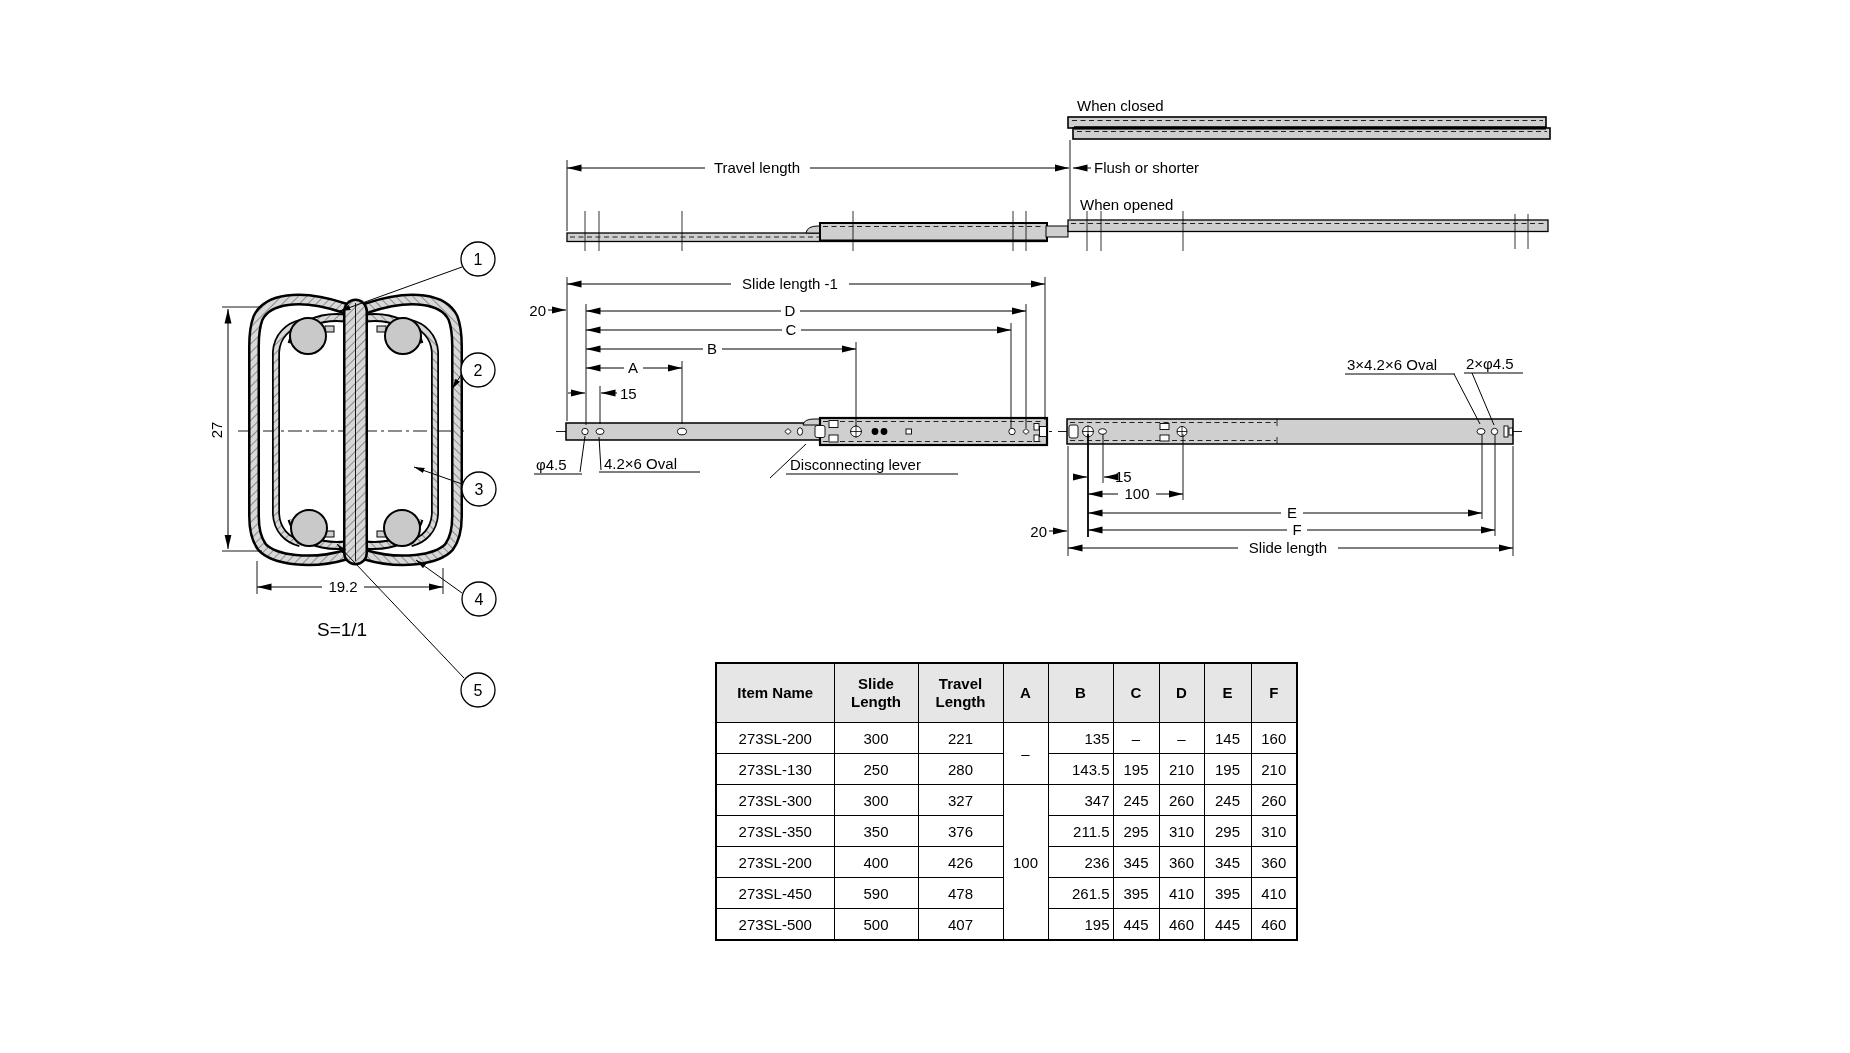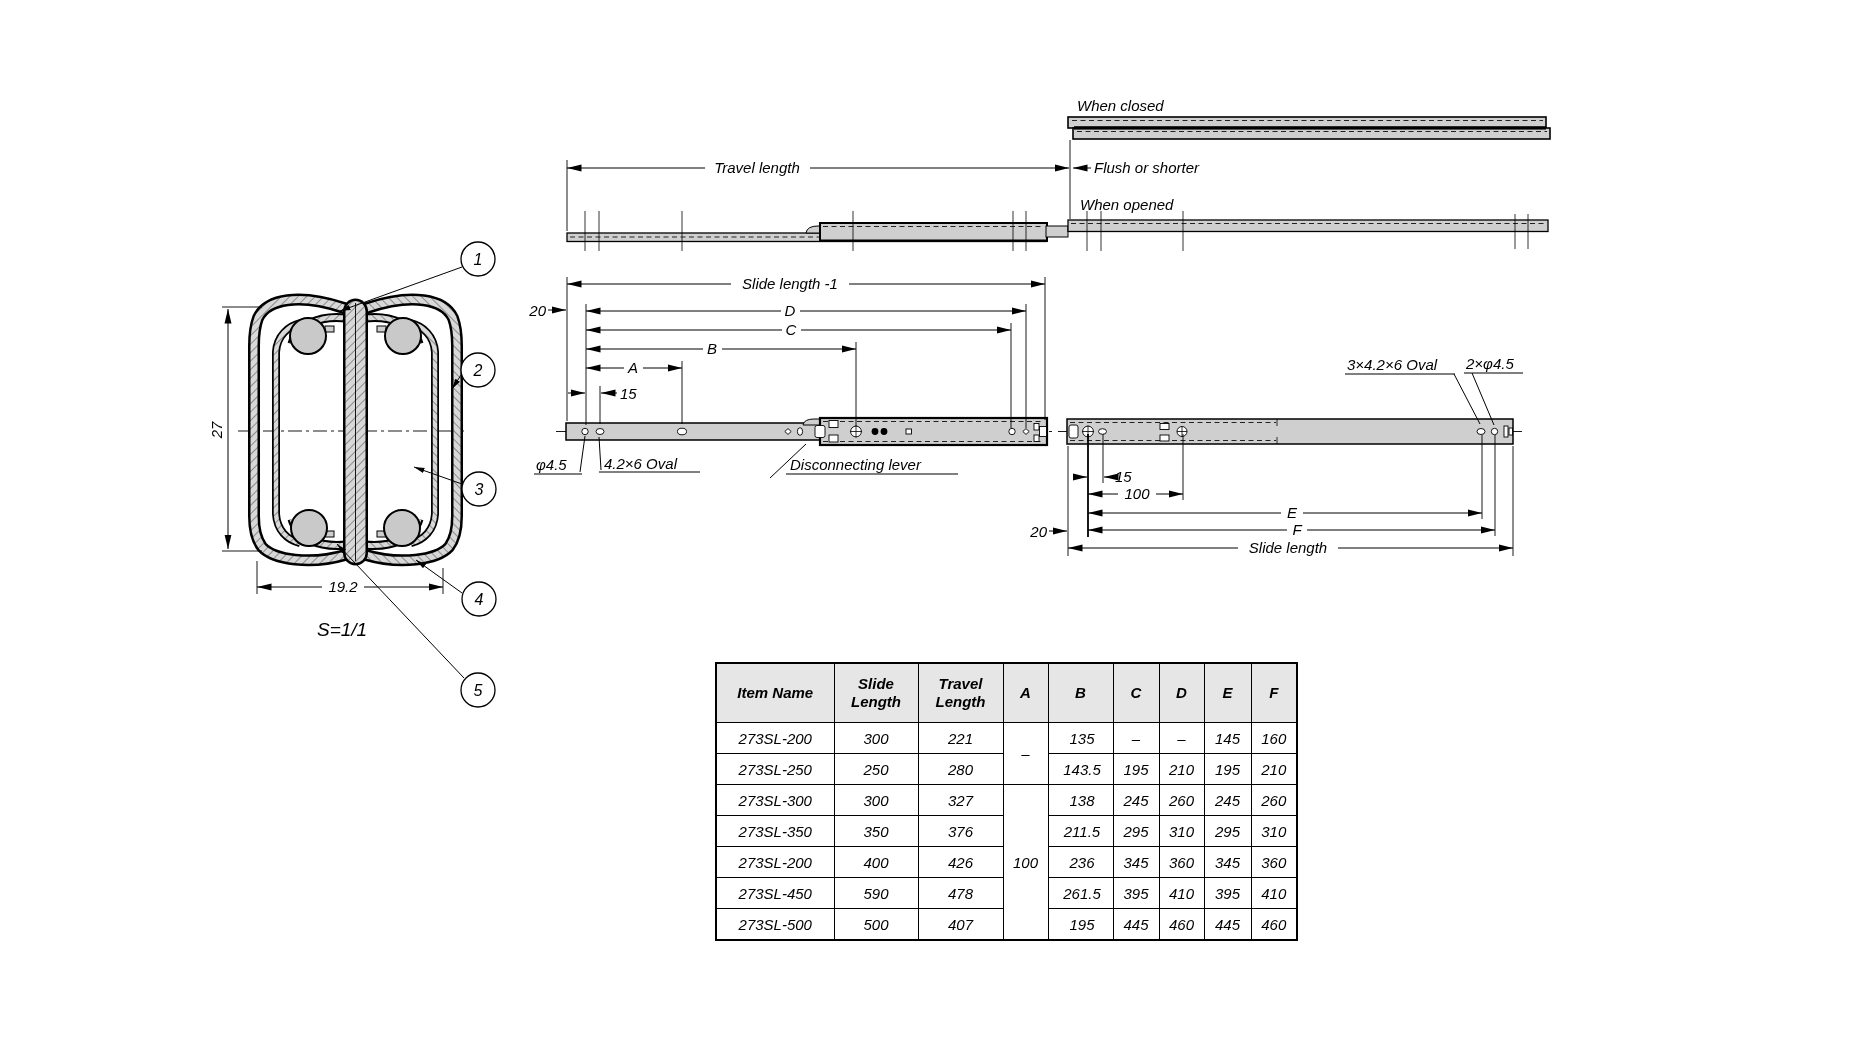--- a/index.html
+++ b/index.html
@@ -1,17 +1,17 @@
 <!DOCTYPE html>
 <html><head>
 <meta charset="utf-8">
 <style>
   html,body{margin:0;padding:0;background:#fff;}
   .stage{position:relative;width:1850px;height:1053px;background:#ffffff;overflow:hidden;
-         font-family:"Liberation Sans",sans-serif;font-style:italic;}
+         font-family:"Liberation Sans",sans-serif;}
   svg{position:absolute;left:0;top:0;}
   svg text{font-family:"Liberation Sans",sans-serif;font-size:15px;fill:#000;}
   .tm{text-anchor:middle;}
   .te{text-anchor:end;}
   .big{font-size:19px;}
   .cnum{font-size:16px;}
   .dim{stroke:#000;stroke-width:1;fill:none;marker-start:url(#ah);marker-end:url(#ah);}
   .dime{stroke:#000;stroke-width:1;fill:none;marker-end:url(#ah);}
   .ext{stroke:#000;stroke-width:0.9;fill:none;}
   .extb{stroke:#000;stroke-width:1.8;fill:none;}
@@ -23,21 +23,21 @@
   .wh{fill:#fff;stroke:#000;stroke-width:0.9;}
   .blk{fill:#000;}
   .gap{fill:#fff;stroke:none;}
   .thin{stroke:#000;stroke-width:0.8;fill:none;}
 
   .spec-table{position:absolute;left:715px;top:662px;border-collapse:collapse;
       table-layout:fixed;font-size:15px;color:#000;background:#fff;border:2px solid #000;padding-left:46px;}
   .spec-table th,.spec-table td{border:1px solid #000;text-align:center;vertical-align:middle;
       padding:0 3px;height:30px;overflow:hidden;}
   .spec-table thead th{background:#e6e6e6;font-weight:bold;height:58px;line-height:1.2;}
-  .spec-table td.la{text-align:center;padding-left:6px;}
+  .spec-table td.la{text-align:right;padding-left:6px;}
 </style>
 </head>
 <body>
 
 <div class="stage">
 
 <svg width="1850" height="1053" viewBox="0 0 1850 1053">
   <defs>
     <marker id="ah" markerUnits="userSpaceOnUse" markerWidth="16" markerHeight="10" refX="14.5" refY="4.5" orient="auto-start-reverse">
       <path d="M14.5,4.5 L0,1 L0,8 Z" fill="#000"></path>
@@ -324,35 +324,35 @@
       <td>300</td>
       <td>221</td>
       <td rowspan="2">–</td>
       <td class="la">135</td>
       <td>–</td>
       <td>–</td>
       <td>145</td>
       <td>160</td>
     </tr>
     <tr>
-      <td>273SL-250</td>
+      <td>273SL-130</td>
       <td>250</td>
       <td>280</td>
       <td class="la">143.5</td>
       <td>195</td>
       <td>210</td>
       <td>195</td>
       <td>210</td>
     </tr>
     <tr>
       <td>273SL-300</td>
       <td>300</td>
       <td>327</td>
       <td rowspan="5">100</td>
-      <td class="la">138</td>
+      <td class="la">347</td>
       <td>245</td>
       <td>260</td>
       <td>245</td>
       <td>260</td>
     </tr>
     <tr>
       <td>273SL-350</td>
       <td>350</td>
       <td>376</td>
       <td class="la">211.5</td>

